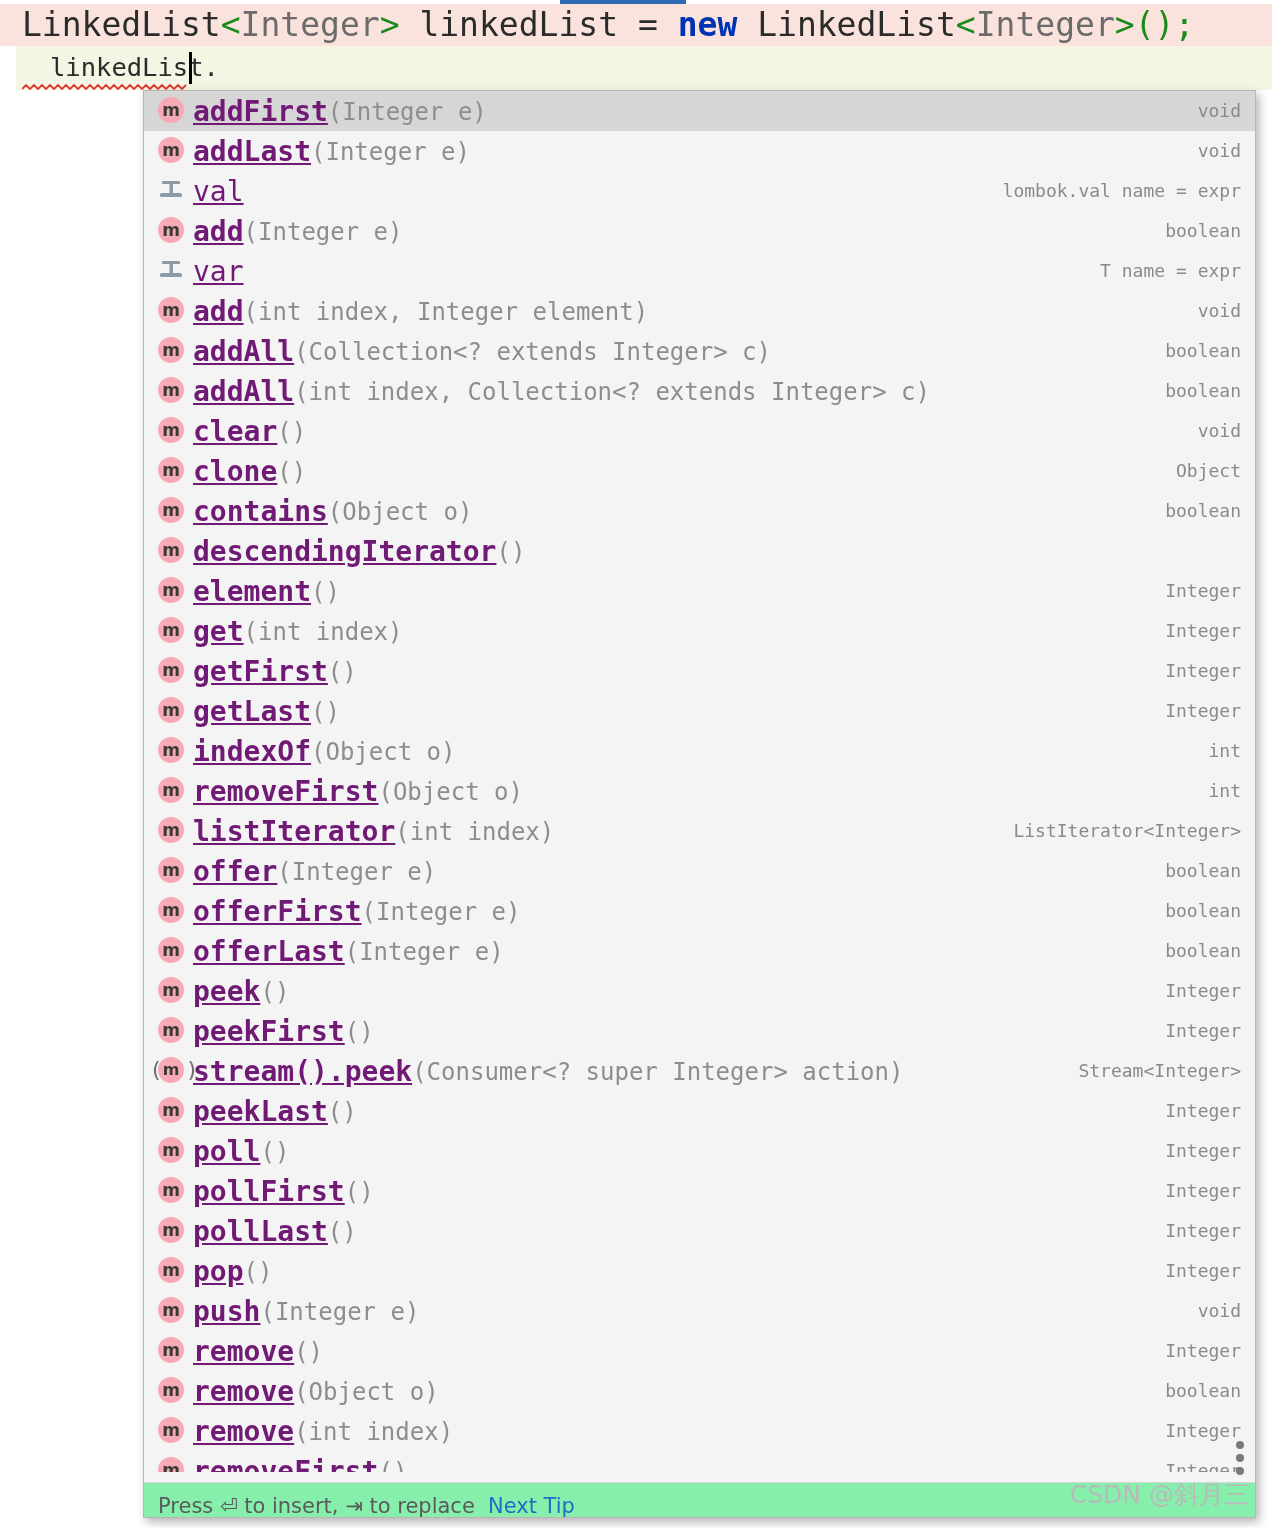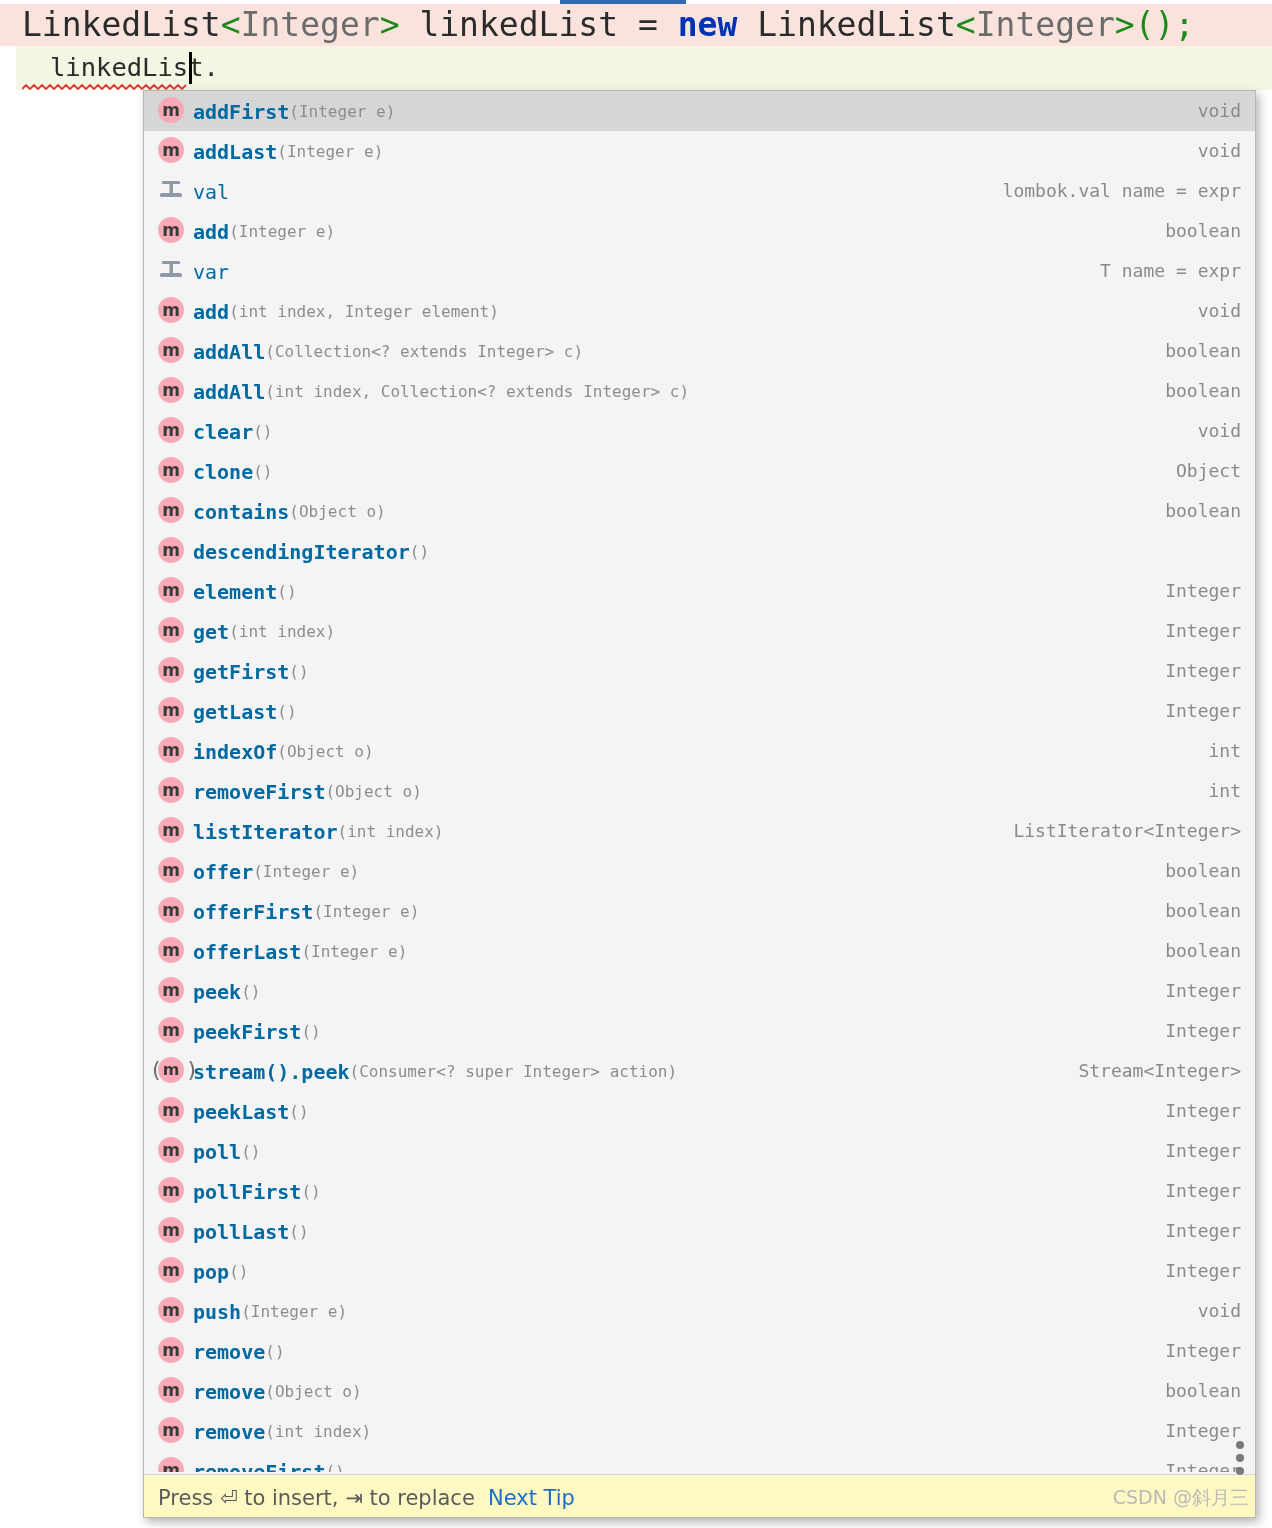--- a/index.html
+++ b/index.html
@@ -162,29 +162,30 @@
     font-size: 22px;
     color: #6e6e6e;
     letter-spacing: 10px;
   }
   
   .icon-template { }
   .icon-template svg { display: block; }
 
   .lbl {
     font-family: "DejaVu Sans Mono", "Liberation Mono", monospace;
-    font-size: 20px;
+    font-size: 28px;
     font-weight: 700;
-    color: #0369a1;
+    color: #701a75;
     vertical-align: middle;
+    text-decoration: underline;
   }
   .lbl.plain { font-weight: 400; }
   .params {
     font-family: "DejaVu Sans Mono", "Liberation Mono", monospace;
-    font-size: 16px;
+    font-size: 24px;
     font-weight: 400;
     color: #8d8d8d;
     vertical-align: middle;
   }
   .ret {
     position: absolute;
     right: 14px;
     top: 0;
     font-family: "DejaVu Sans Mono", "Liberation Mono", monospace;
     font-size: 18px;
@@ -192,22 +193,22 @@
     color: #8a8a8a;
     line-height: 40px;
   }
 
   
   #statusbar {
     position: absolute;
     left: 0;
     bottom: 0;
     width: 1111px;
-    height: 43px;
-    background: #fef9c3;
+    height: 35px;
+    background: #86efac;
     border-top: 1px solid #d5d5d5;
     box-sizing: border-box;
   }
   #status-text {
     position: absolute;
     left: 14px;
     top: 0;
     line-height: 46px;
     font-family: "DejaVu Sans", "Liberation Sans", sans-serif;
     font-size: 21px;
@@ -239,21 +240,21 @@
     background: #7a7a7a;
     margin: 0 auto 5px auto;
   }
 
   
   #watermark {
     position: absolute;
     right: 6px;
     bottom: 6px;
     font-family: "DejaVu Sans", "Liberation Sans", sans-serif;
-    font-size: 19px;
+    font-size: 25px;
     color: #b9b9b9;
     white-space: nowrap;
     pointer-events: none;
   }
 </style>
 </head>
 <body>
 
 <div id="editor">
 

